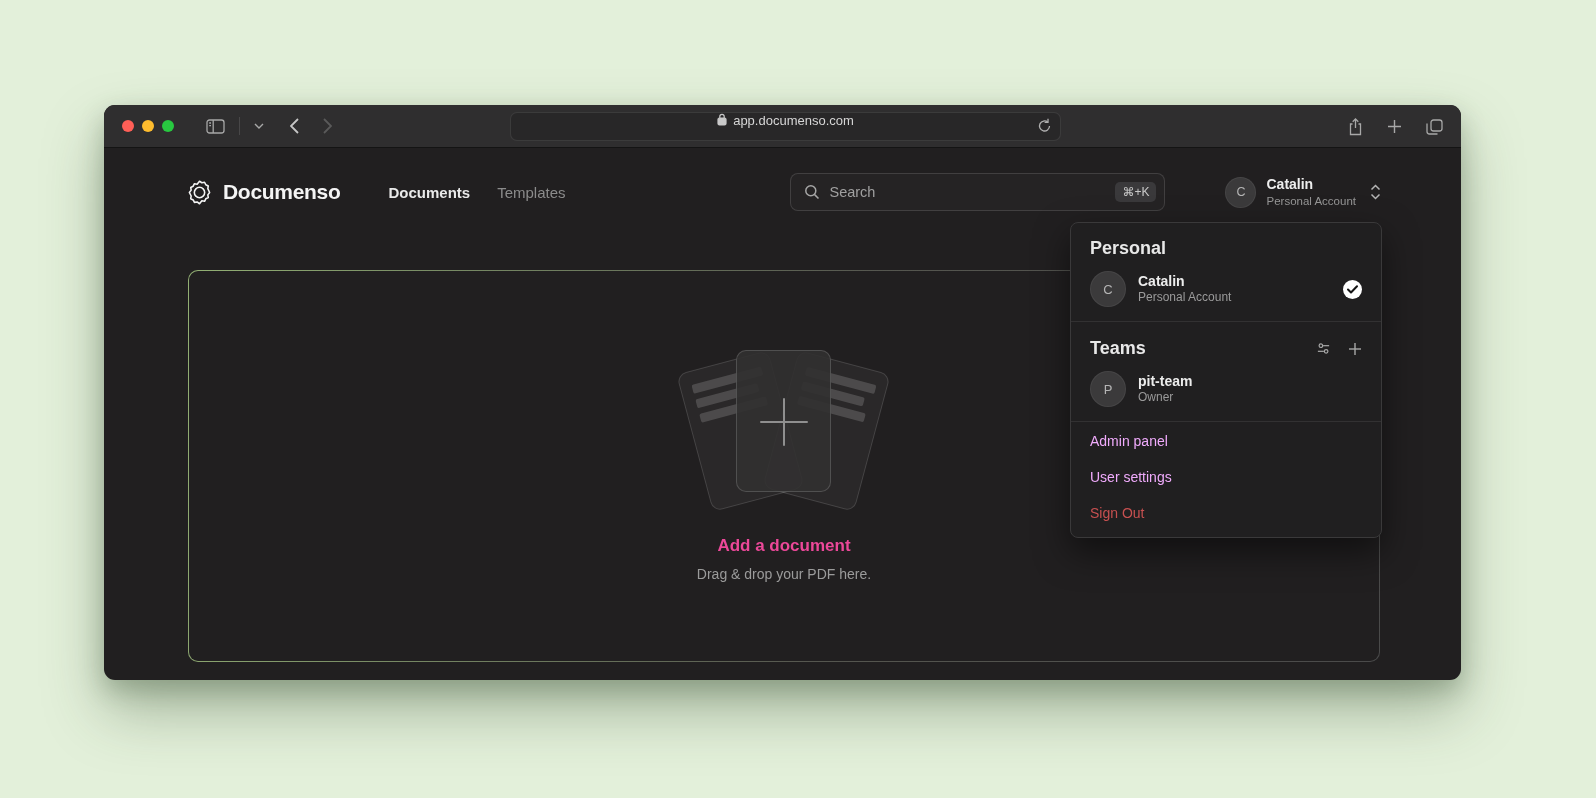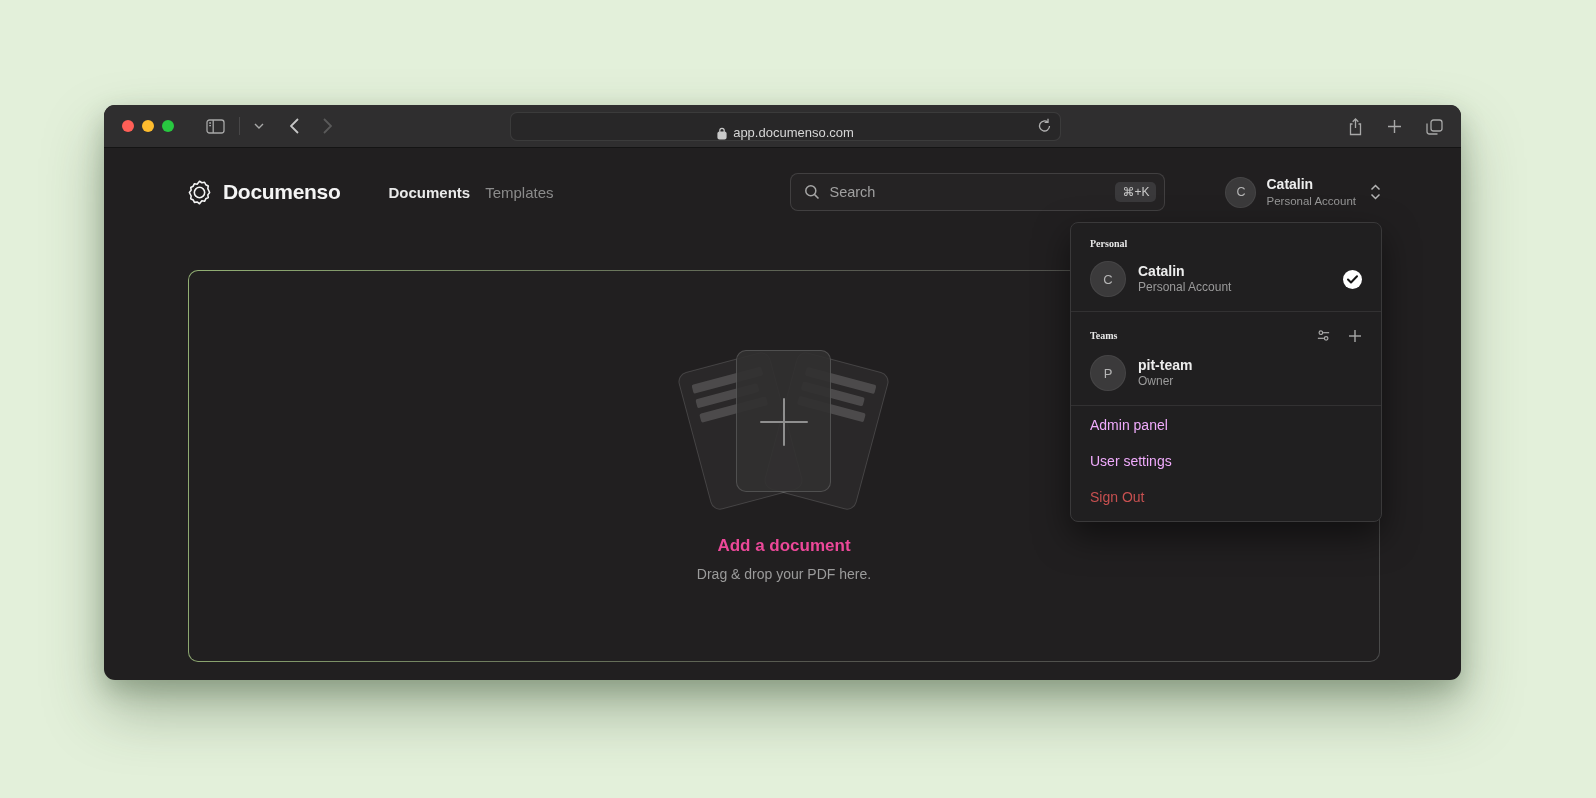--- a/index.html
+++ b/index.html
@@ -42,39 +42,39 @@
   .icon-btn.dim { color:#5a5a5a; }
   .icon-btn.bright { color:#c6c6c6; }
   .split-divider { width:1px; height:18px; background:rgba(255,255,255,.12); }
 
   .url-pill {
     position:absolute; left:406px; top:7px;
     width:551px; height:29px;
     background:rgba(0,0,0,.14);
     border:1px solid rgba(255,255,255,.09);
     border-radius:7px;
-    display:flex; align-items:flex-end; justify-content:center;
+    display:flex; align-items:flex-start; justify-content:center;
     color:#d6d6d6; font-size:13px;
     gap:6px;
   }
   .url-pill .reload { position:absolute; right:9px; top:5px; color:#b0b0b0; }
 
   .chrome-right { position:absolute; right:18px; top:0; height:43px; display:flex; align-items:center; gap:24px; color:#b3b3b3; }
 
   
   .app-header {
     height:86px; margin-top:1px;
     display:flex; align-items:center;
     padding:0 80px 0 82px;
     justify-content:center;
   }
   .brand { display:flex; align-items:center; gap:10px; color:#f4f4f4; }
   .brand-name { font-size:21px; font-weight:700; letter-spacing:-.3px; }
 
-  .main-nav { display:flex; gap:15px; margin-left:48px; font-size:15px; }
+  .main-nav { display:flex; gap:27px; margin-left:48px; font-size:15px; }
   .nav-link { text-decoration:none; cursor:pointer; }
   .nav-link.active { color:#e9e9e9; font-weight:600; }
   .nav-link.inactive { color:#8b8b8b; font-weight:500; }
 
   .search-box {
     margin-left:auto; width:375px; height:38px;
     border:1px solid rgba(255,255,255,.13);
     background:rgba(255,255,255,.02);
     border-radius:8px;
     display:flex; align-items:center;
@@ -154,22 +154,22 @@
     background:#201f20;
     border:1px solid #3a393a;
     border-radius:8px;
     box-shadow:0 14px 34px rgba(0,0,0,.5);
     z-index:30;
     padding-bottom:6px;
     color:#ededed;
   }
   .dd-label {
     padding:15px 19px 7px;
-    font-size:10px; font-weight:700; color:#e8e8e8;
-    display:flex; align-items:center;font-family:Liberation Serif, serif;
+    font-size:18px; font-weight:700; color:#e8e8e8;
+    display:flex; align-items:center;
   }
   .dd-label .spacer { flex:1; }
   .dd-label-icons { display:flex; gap:17px; color:#b0b0b0; }
   .dd-row {
     display:flex; align-items:center; gap:12px;
     padding:5px 19px 13px;
     cursor:pointer;
   }
   .dd-row-text { line-height:1.3; flex:1; }
   .dd-row-name { font-size:14px; font-weight:600; color:#ededed; }

